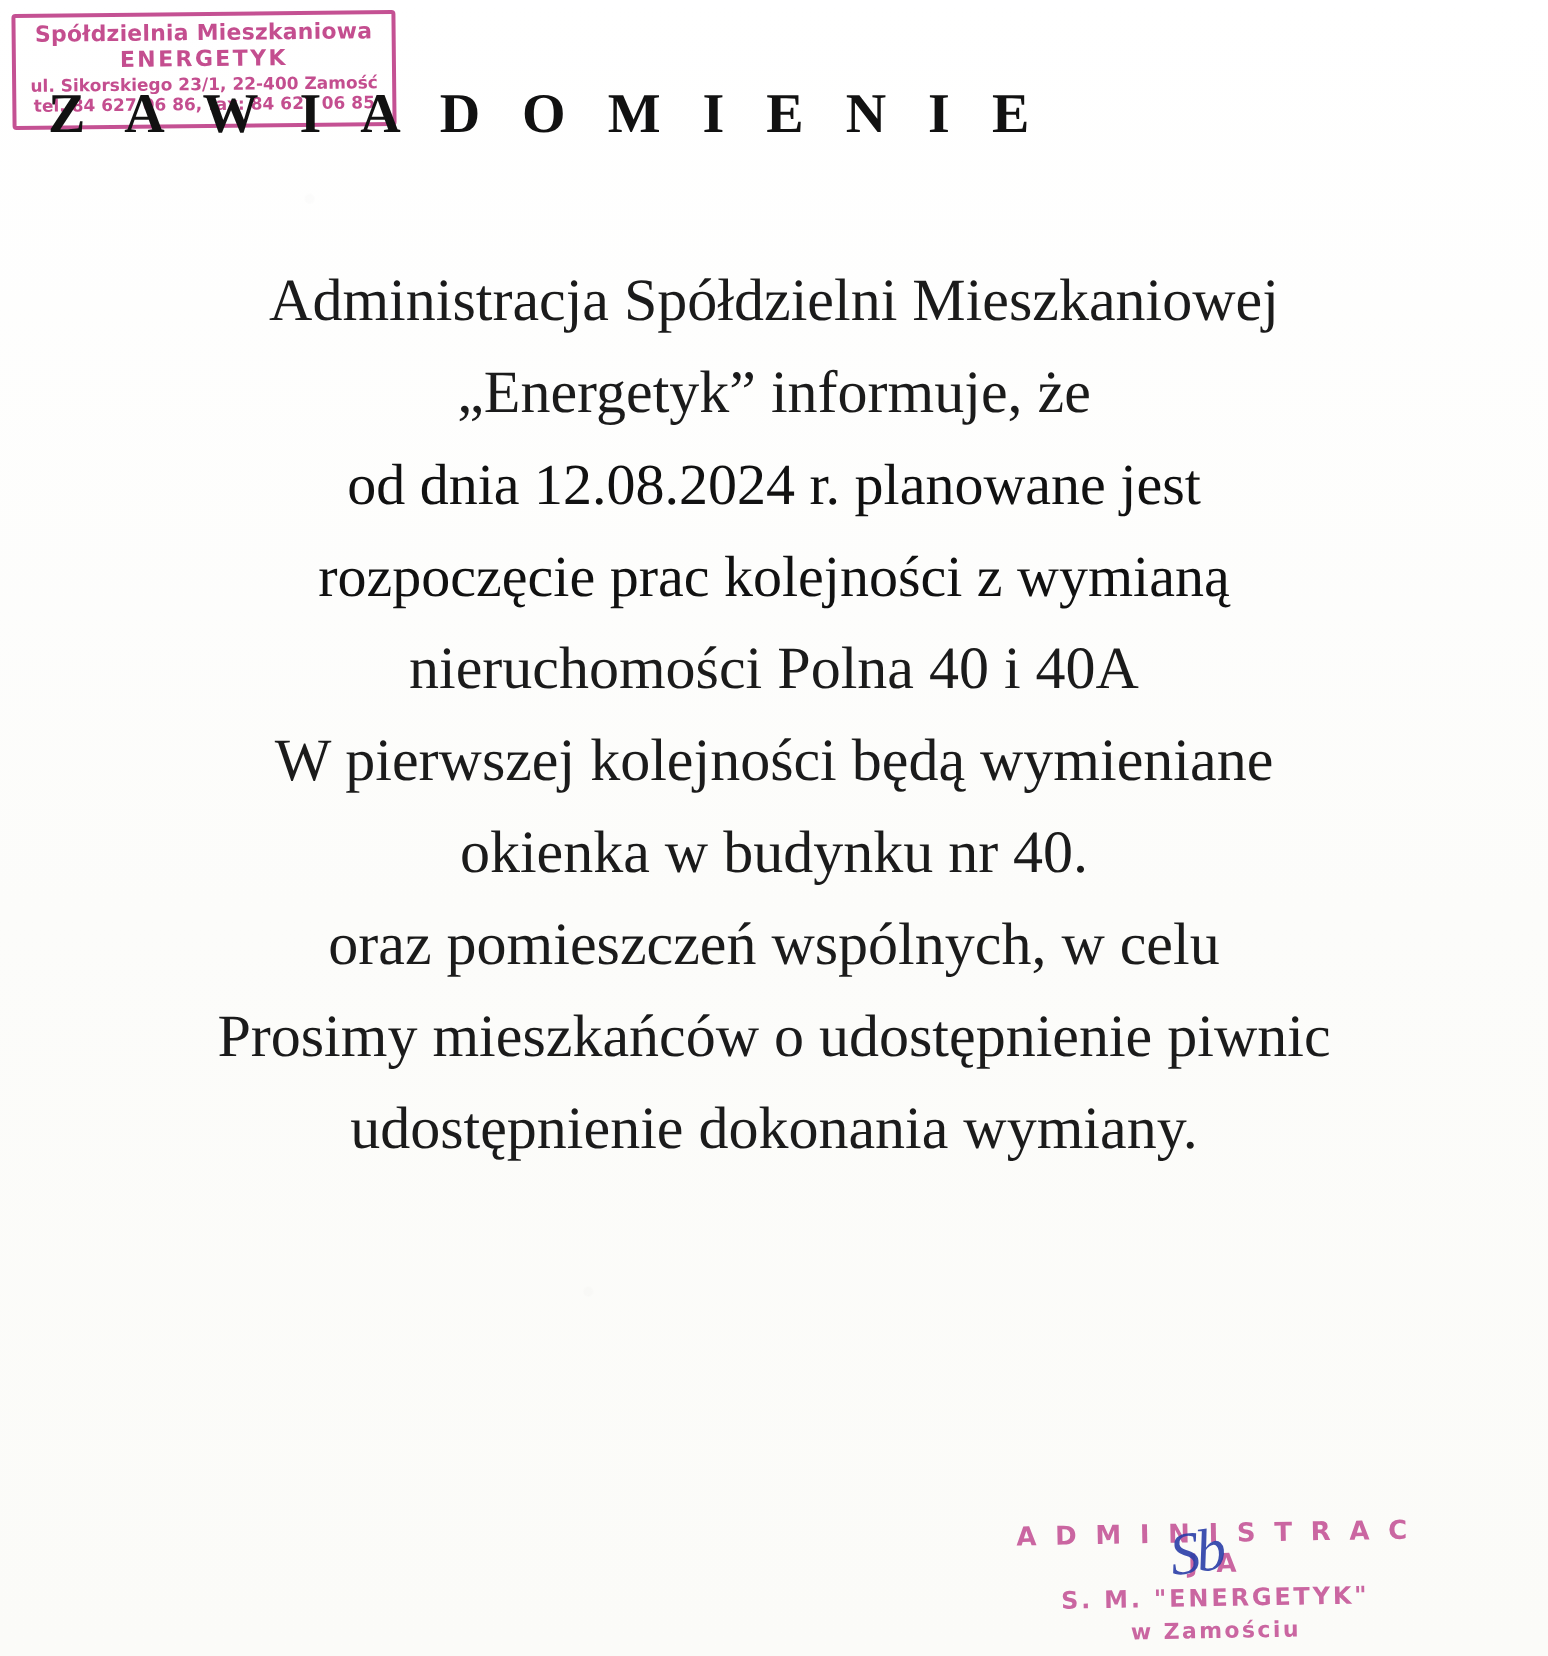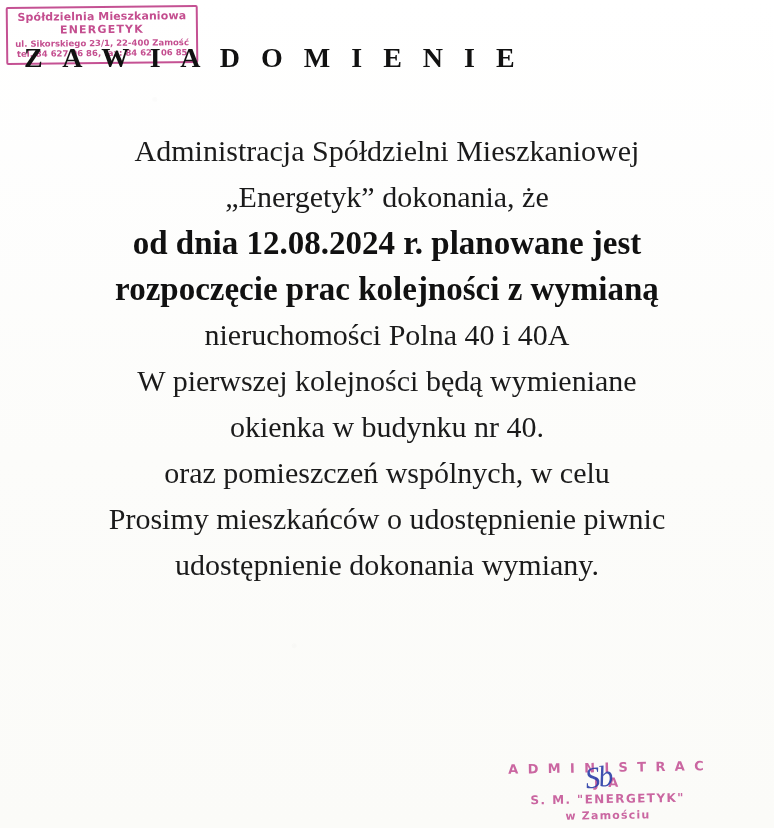--- a/index.html
+++ b/index.html
@@ -90,22 +90,22 @@
     right: 0;
     text-align: center;
   }
   .line {
     font-size: 30px;
     line-height: 46px;
     color: #1b1b1b;
     white-space: nowrap;
   }
   .line.bold {
-    font-weight: bold;
-    font-size: 33px;
+    font-weight: normal;
+    font-size: 29px;
     color: #111;
   }
 
   
   .stamp-bottom {
     position: absolute;
     left: 505px;
     top: 760px;
     width: 205px;
     text-align: center;
@@ -156,21 +156,21 @@
     <span class="s1">Spółdzielnia Mieszkaniowa</span>
     <span class="s2">ENERGETYK</span>
     <span class="s3">ul. Sikorskiego 23/1, 22-400 Zamość</span>
     <span class="s4">tel. 84 627 06 86, fax: 84 627 06 85</span>
   </div>
 
   <div class="title">Z A W I A D O M I E N I E</div>
 
   <div class="body-block">
     <div class="line">Administracja Spółdzielni Mieszkaniowej</div>
-    <div class="line">„Energetyk” dokonania, że</div>
+    <div class="line">„Energetyk” informuje, że</div>
     <div class="line bold">od dnia 12.08.2024 r. planowane jest</div>
     <div class="line bold">rozpoczęcie prac kolejności z wymianą</div>
     <div class="line">nieruchomości Polna 40 i 40A</div>
     <div class="line">W pierwszej kolejności będą wymieniane</div>
     <div class="line">okienka w budynku nr 40.</div>
     <div class="line">oraz pomieszczeń wspólnych, w celu</div>
     <div class="line">Prosimy mieszkańców o udostępnienie piwnic</div>
     <div class="line">udostępnienie dokonania wymiany.</div>
   </div>
 

